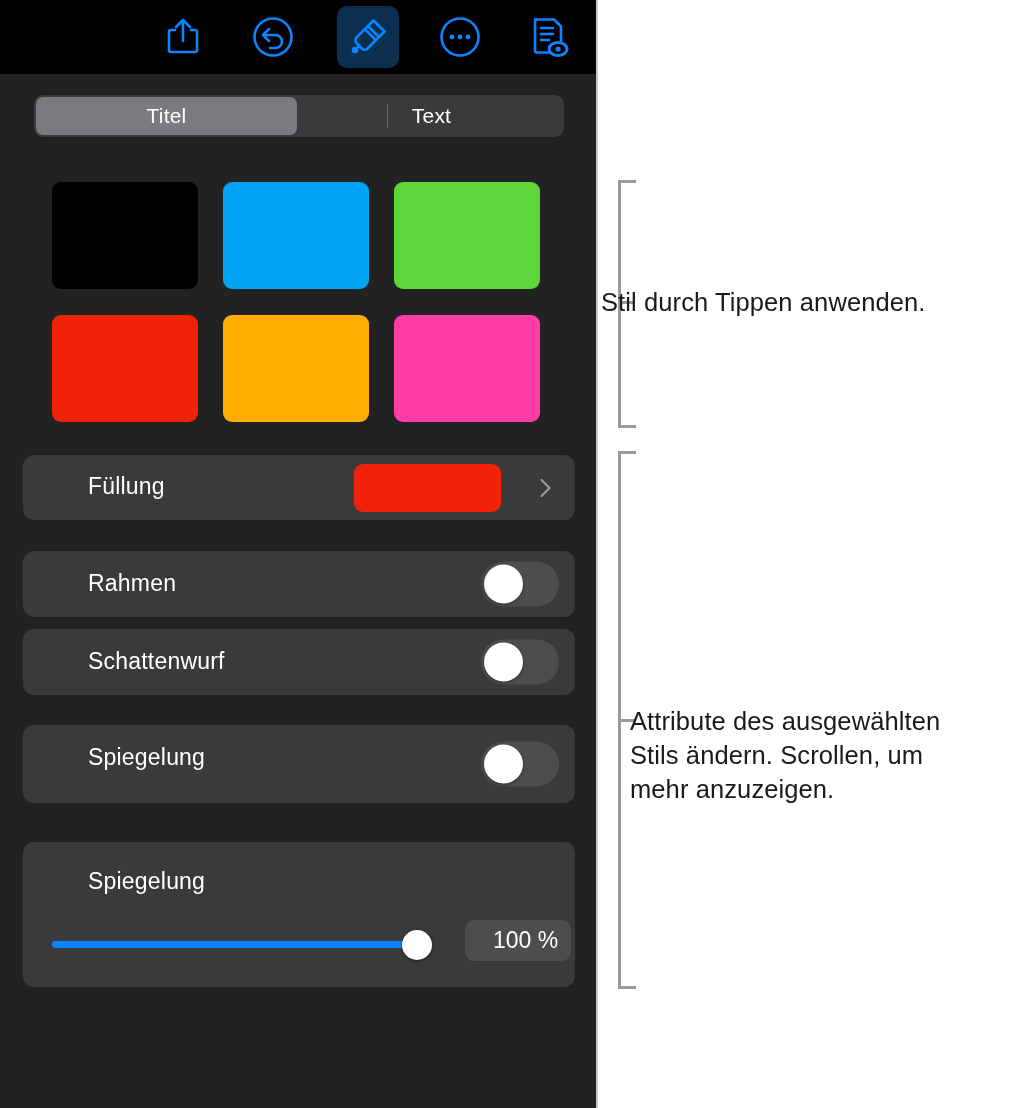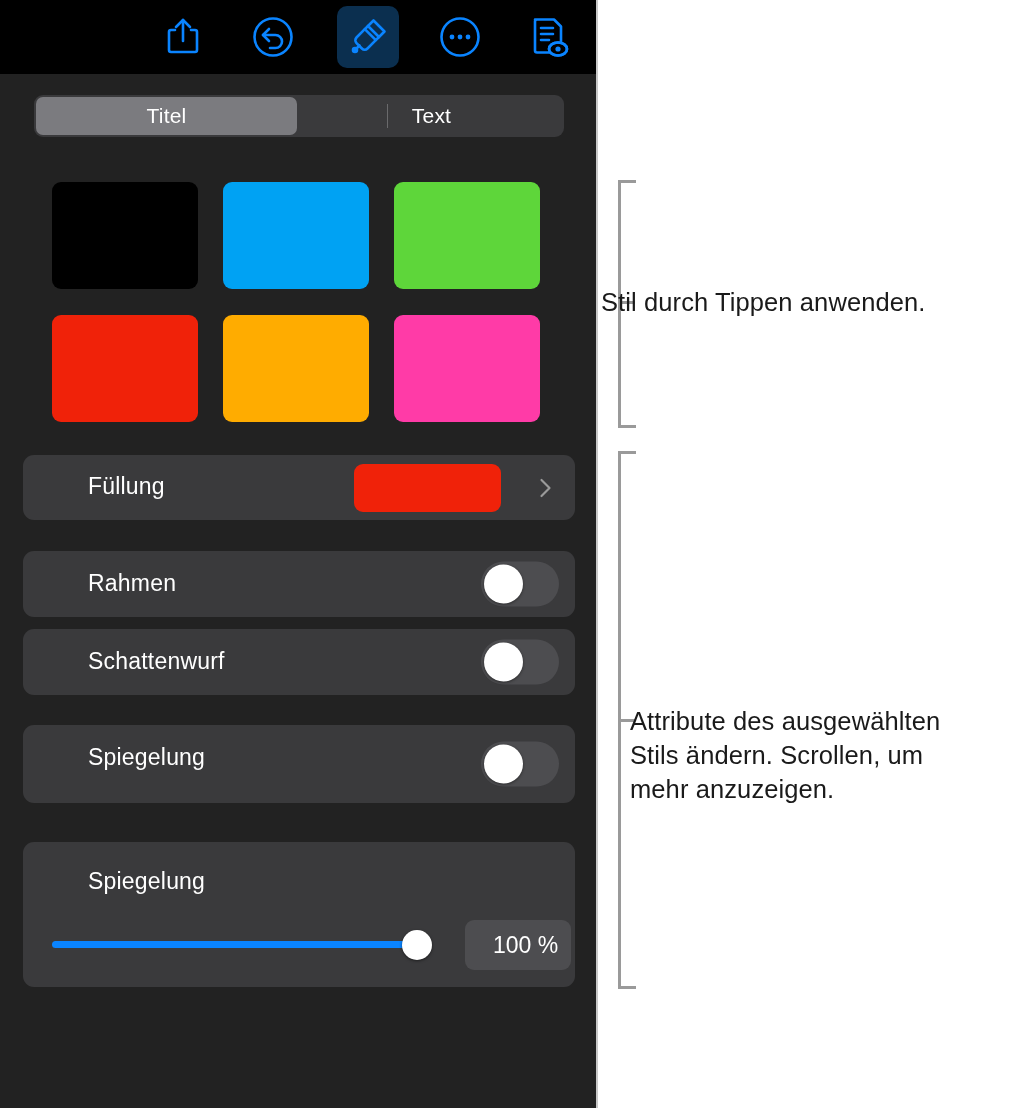--- a/index.html
+++ b/index.html
@@ -120,21 +120,21 @@
     background: #0a84ff; border-radius: 4px;
   }
   .slider-knob {
     position: absolute; left: 350px; top: 4px;
     width: 30px; height: 30px;
     background: #ffffff; border-radius: 50%;
     box-shadow: 0 1px 3px rgba(0,0,0,.5);
   }
   .value-box {
     position: absolute; left: 442px; top: 78px;
-    width: 106px; height: 50px;
+    width: 106px; height: 41px;
     background: #4d4d50; border-radius: 9px;
     display: flex; align-items: center; justify-content: center;
     color: #ffffff; font-size: 23px; padding-left: 15px;
   }
 
   
   .callout-text {
     position: absolute;
     color: #1a1a1a;
     font-size: 25.5px;

